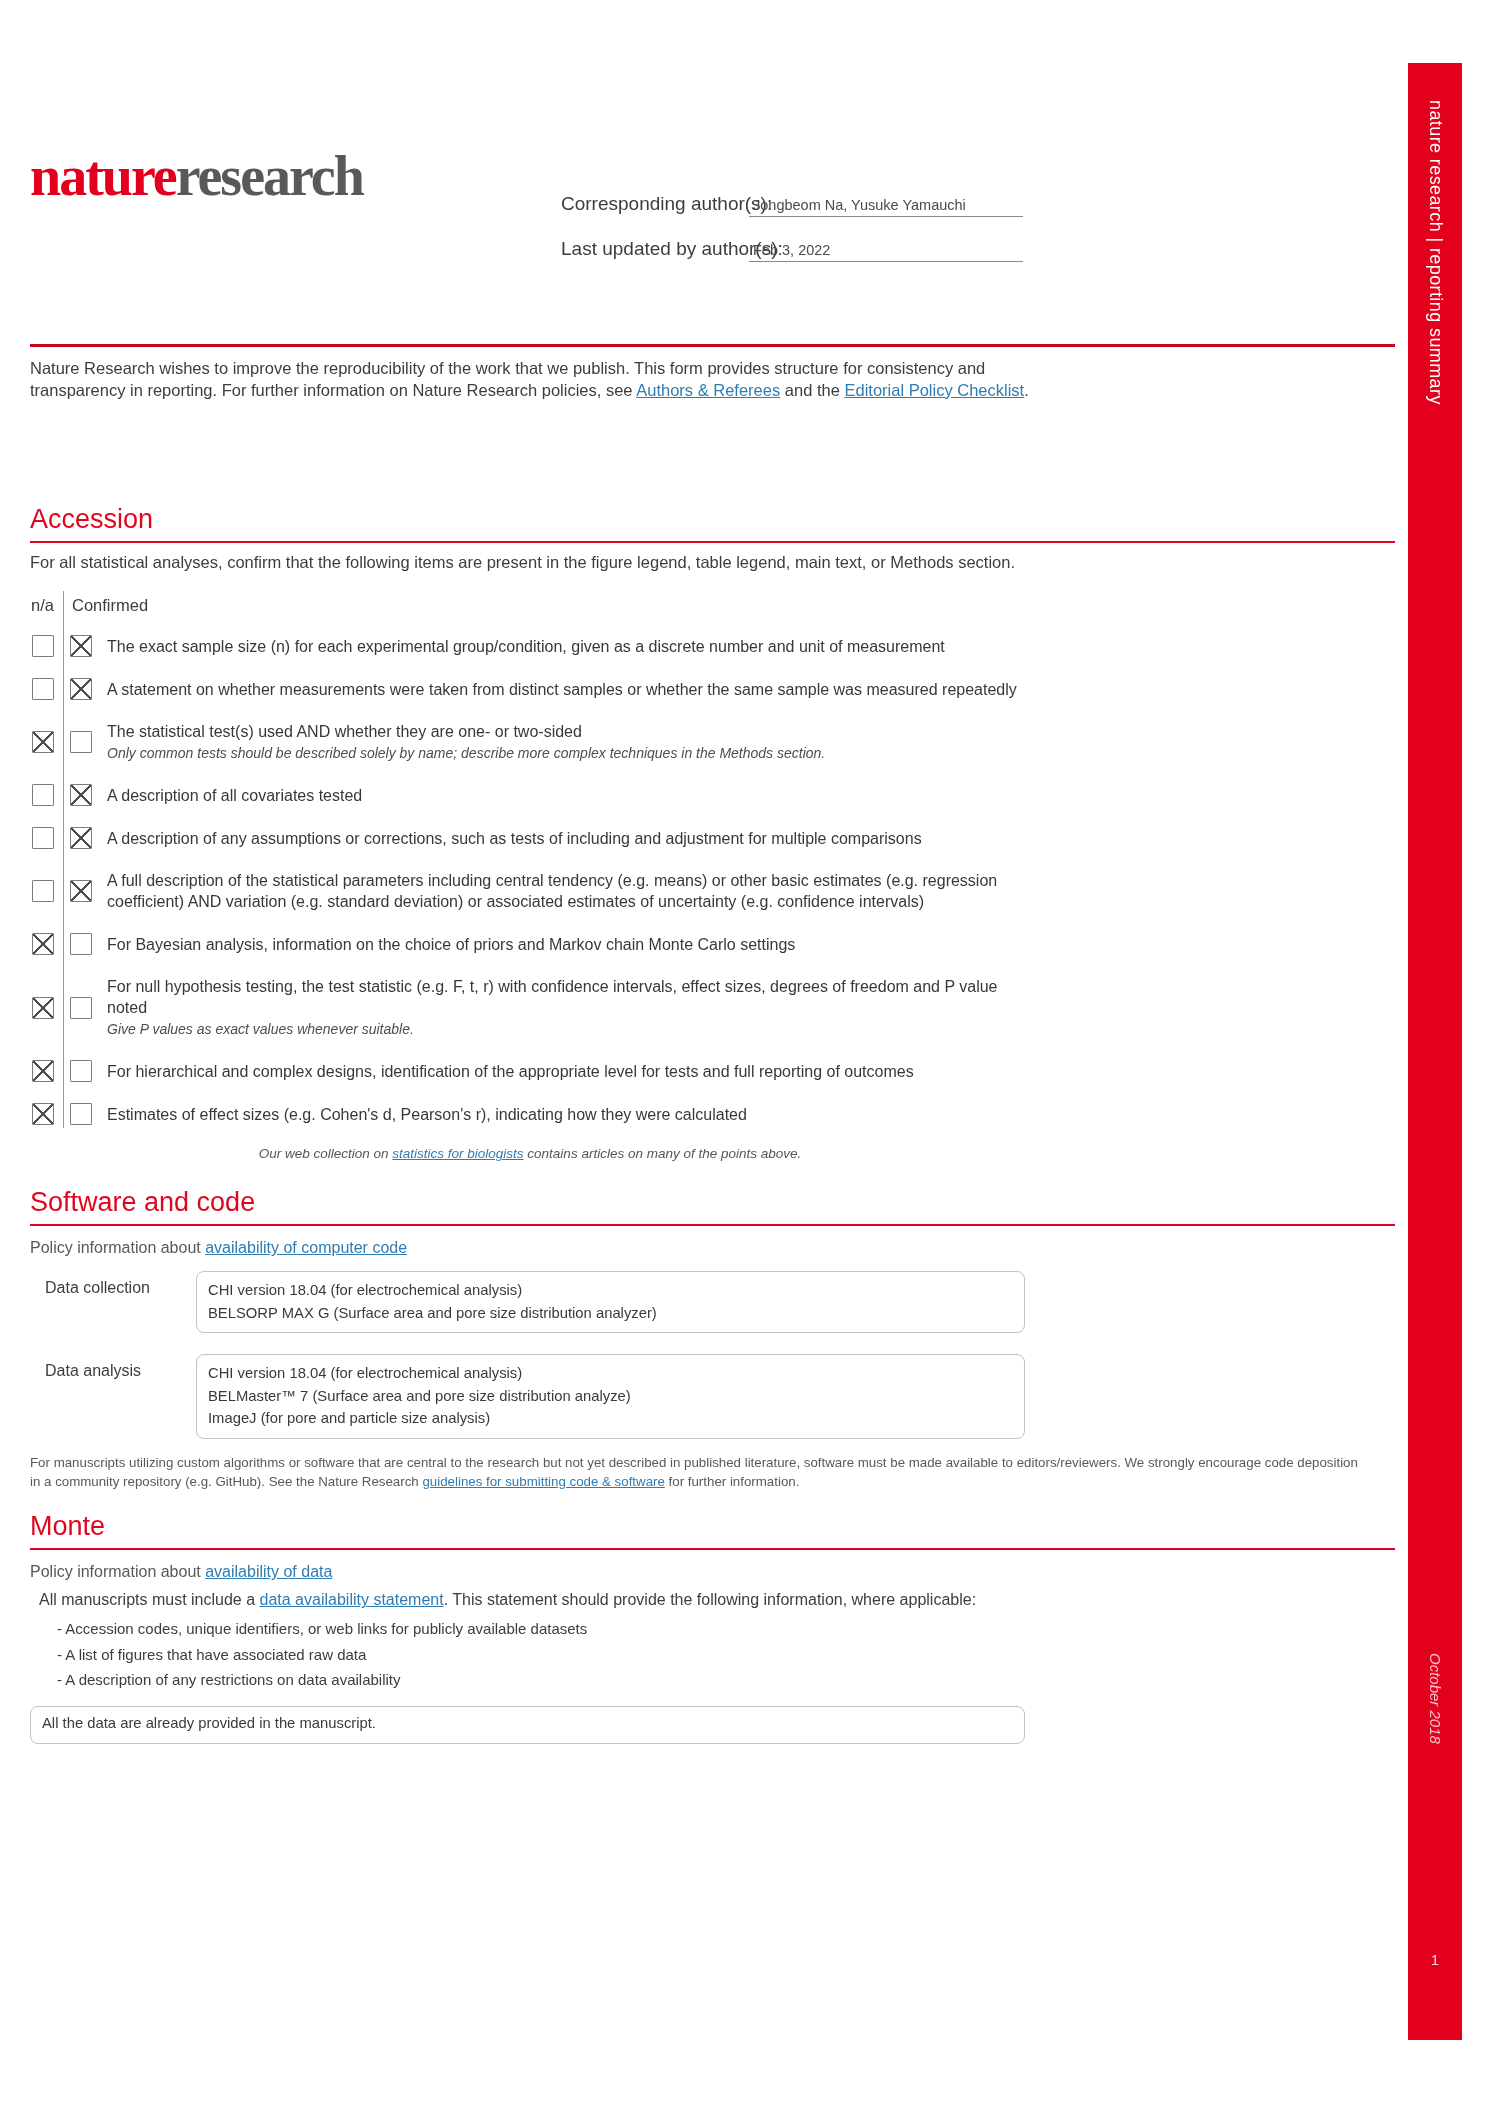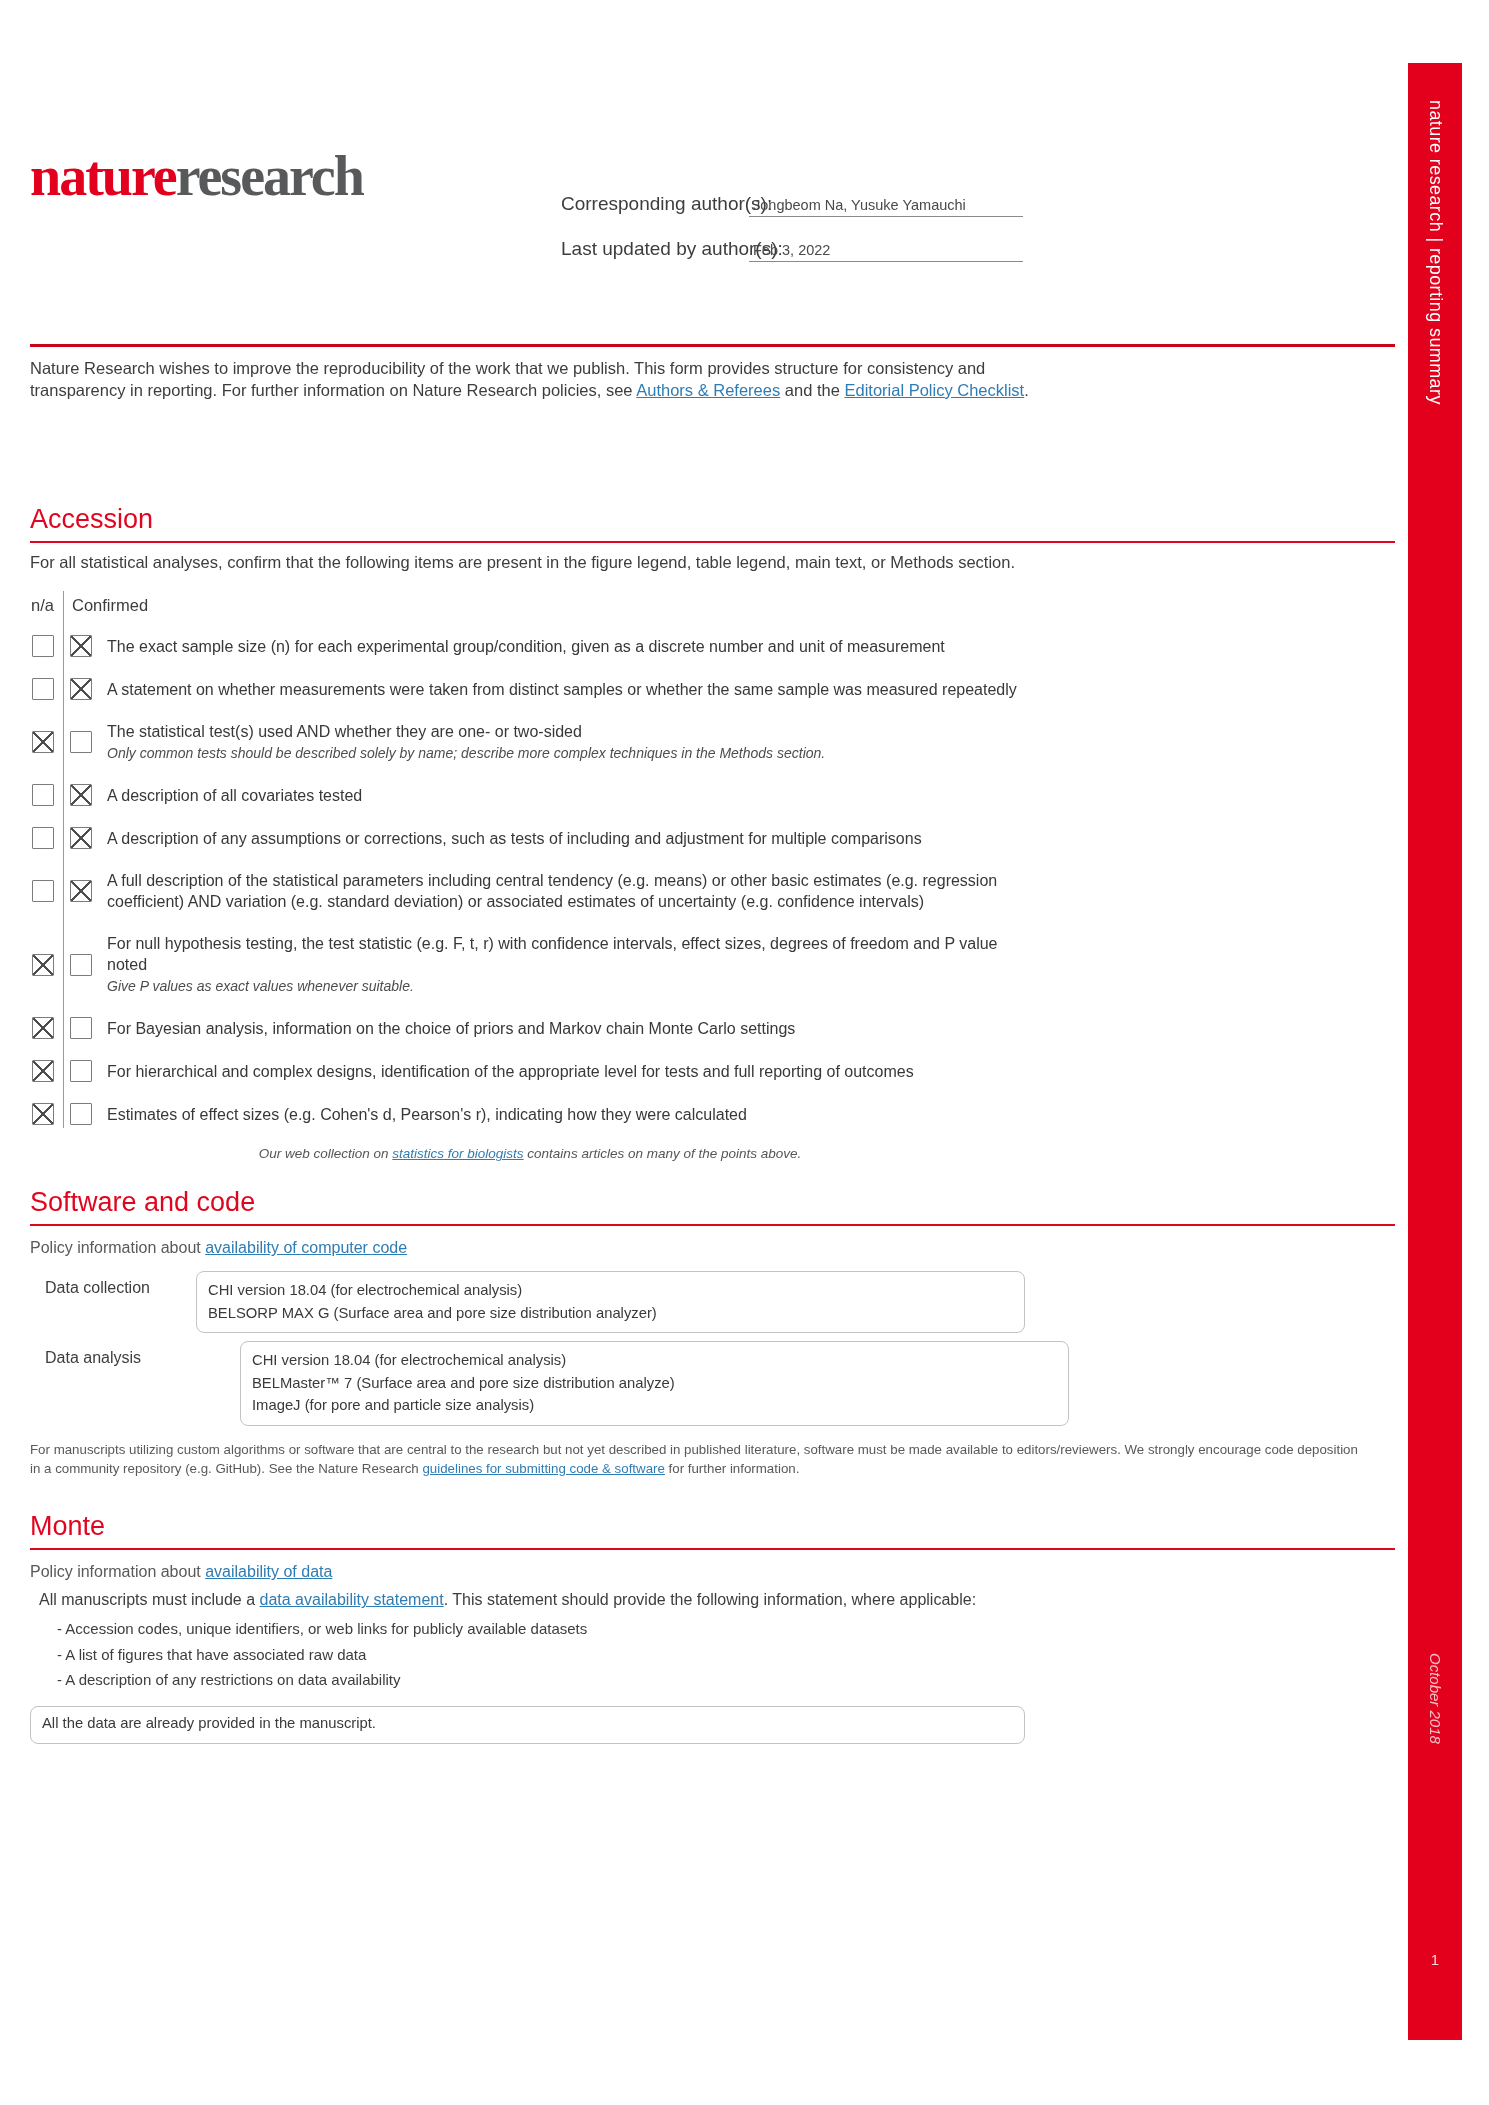--- a/index.html
+++ b/index.html
@@ -46,21 +46,21 @@
   .stat-text { margin-left:15px; }
   .stat-label { font-size:16px; color:#383838; line-height:21px; }
   .stat-note { font-size:14px; font-style:italic; color:#4d4d4d; line-height:19px; margin-top:2px; }
   .stats-footer { margin-top:16px; width:1000px; text-align:center; font-size:13.5px; font-style:italic; color:#555; }
 
   
   .software { position:absolute; left:30px; top:1186px; width:1365px; }
   .policy-line { margin-top:13px; font-size:16px; color:#595959; }
   .field-row { display:grid; grid-template-columns:166px 829px; align-items:start; }
   .field-row.first { margin-top:14px; }
-  .field-row.second { margin-top:8px;gap:44px; }
+  .field-row.second { margin-top:21px; }
   .field-label { padding:8px 0 0 15px; font-size:16px; color:#3d3d3d; }
   .field-box { border:1px solid #c3c3c3; border-radius:8px; background:#fff; padding:7px 11px 8px 11px; font-size:14.8px; line-height:22.5px; color:#3a3a3a; white-space:pre-line; min-height:40px; }
   .software-footnote { margin-top:14px; width:1335px; font-size:13.3px; line-height:19.5px; color:#595959; }
 
   .data-section { position:absolute; left:30px; top:1510px; width:1365px; }
   .data-statement { margin-top:10px; padding-left:9px; font-size:16px; color:#3d3d3d; width:1000px; }
   .data-bullets { margin-top:7px; padding-left:27px; font-size:15px; line-height:25.5px; color:#3d3d3d; }
   .data-box { margin-top:13px; width:995px; border:1px solid #c3c3c3; border-radius:8px; background:#fff; padding:8px 11px; font-size:14.8px; color:#3a3a3a; min-height:38px; }
 
   
@@ -157,31 +157,31 @@
     <div class="stat-text">
       <div class="stat-label">A full description of the statistical parameters including central tendency (e.g. means) or other basic estimates (e.g. regression coefficient) AND variation (e.g. standard deviation) or associated estimates of uncertainty (e.g. confidence intervals)</div>
 
     </div>
   </div>
 
   <div class="stat-row">
     <span class="checkbox na-box checked"></span>
     <span class="checkbox conf-box"></span>
     <div class="stat-text">
+      <div class="stat-label">For Bayesian analysis, information on the choice of priors and Markov chain Monte Carlo settings</div>
+
+    </div>
+  </div>
+
+  <div class="stat-row">
+    <span class="checkbox na-box checked"></span>
+    <span class="checkbox conf-box"></span>
+    <div class="stat-text">
       <div class="stat-label">For null hypothesis testing, the test statistic (e.g. F, t, r) with confidence intervals, effect sizes, degrees of freedom and P value noted</div>
       <div class="stat-note">Give P values as exact values whenever suitable.</div>
-    </div>
-  </div>
-
-  <div class="stat-row">
-    <span class="checkbox na-box checked"></span>
-    <span class="checkbox conf-box"></span>
-    <div class="stat-text">
-      <div class="stat-label">For Bayesian analysis, information on the choice of priors and Markov chain Monte Carlo settings</div>
-
     </div>
   </div>
 
   <div class="stat-row">
     <span class="checkbox na-box checked"></span>
     <span class="checkbox conf-box"></span>
     <div class="stat-text">
       <div class="stat-label">For hierarchical and complex designs, identification of the appropriate level for tests and full reporting of outcomes</div>
 
     </div>

